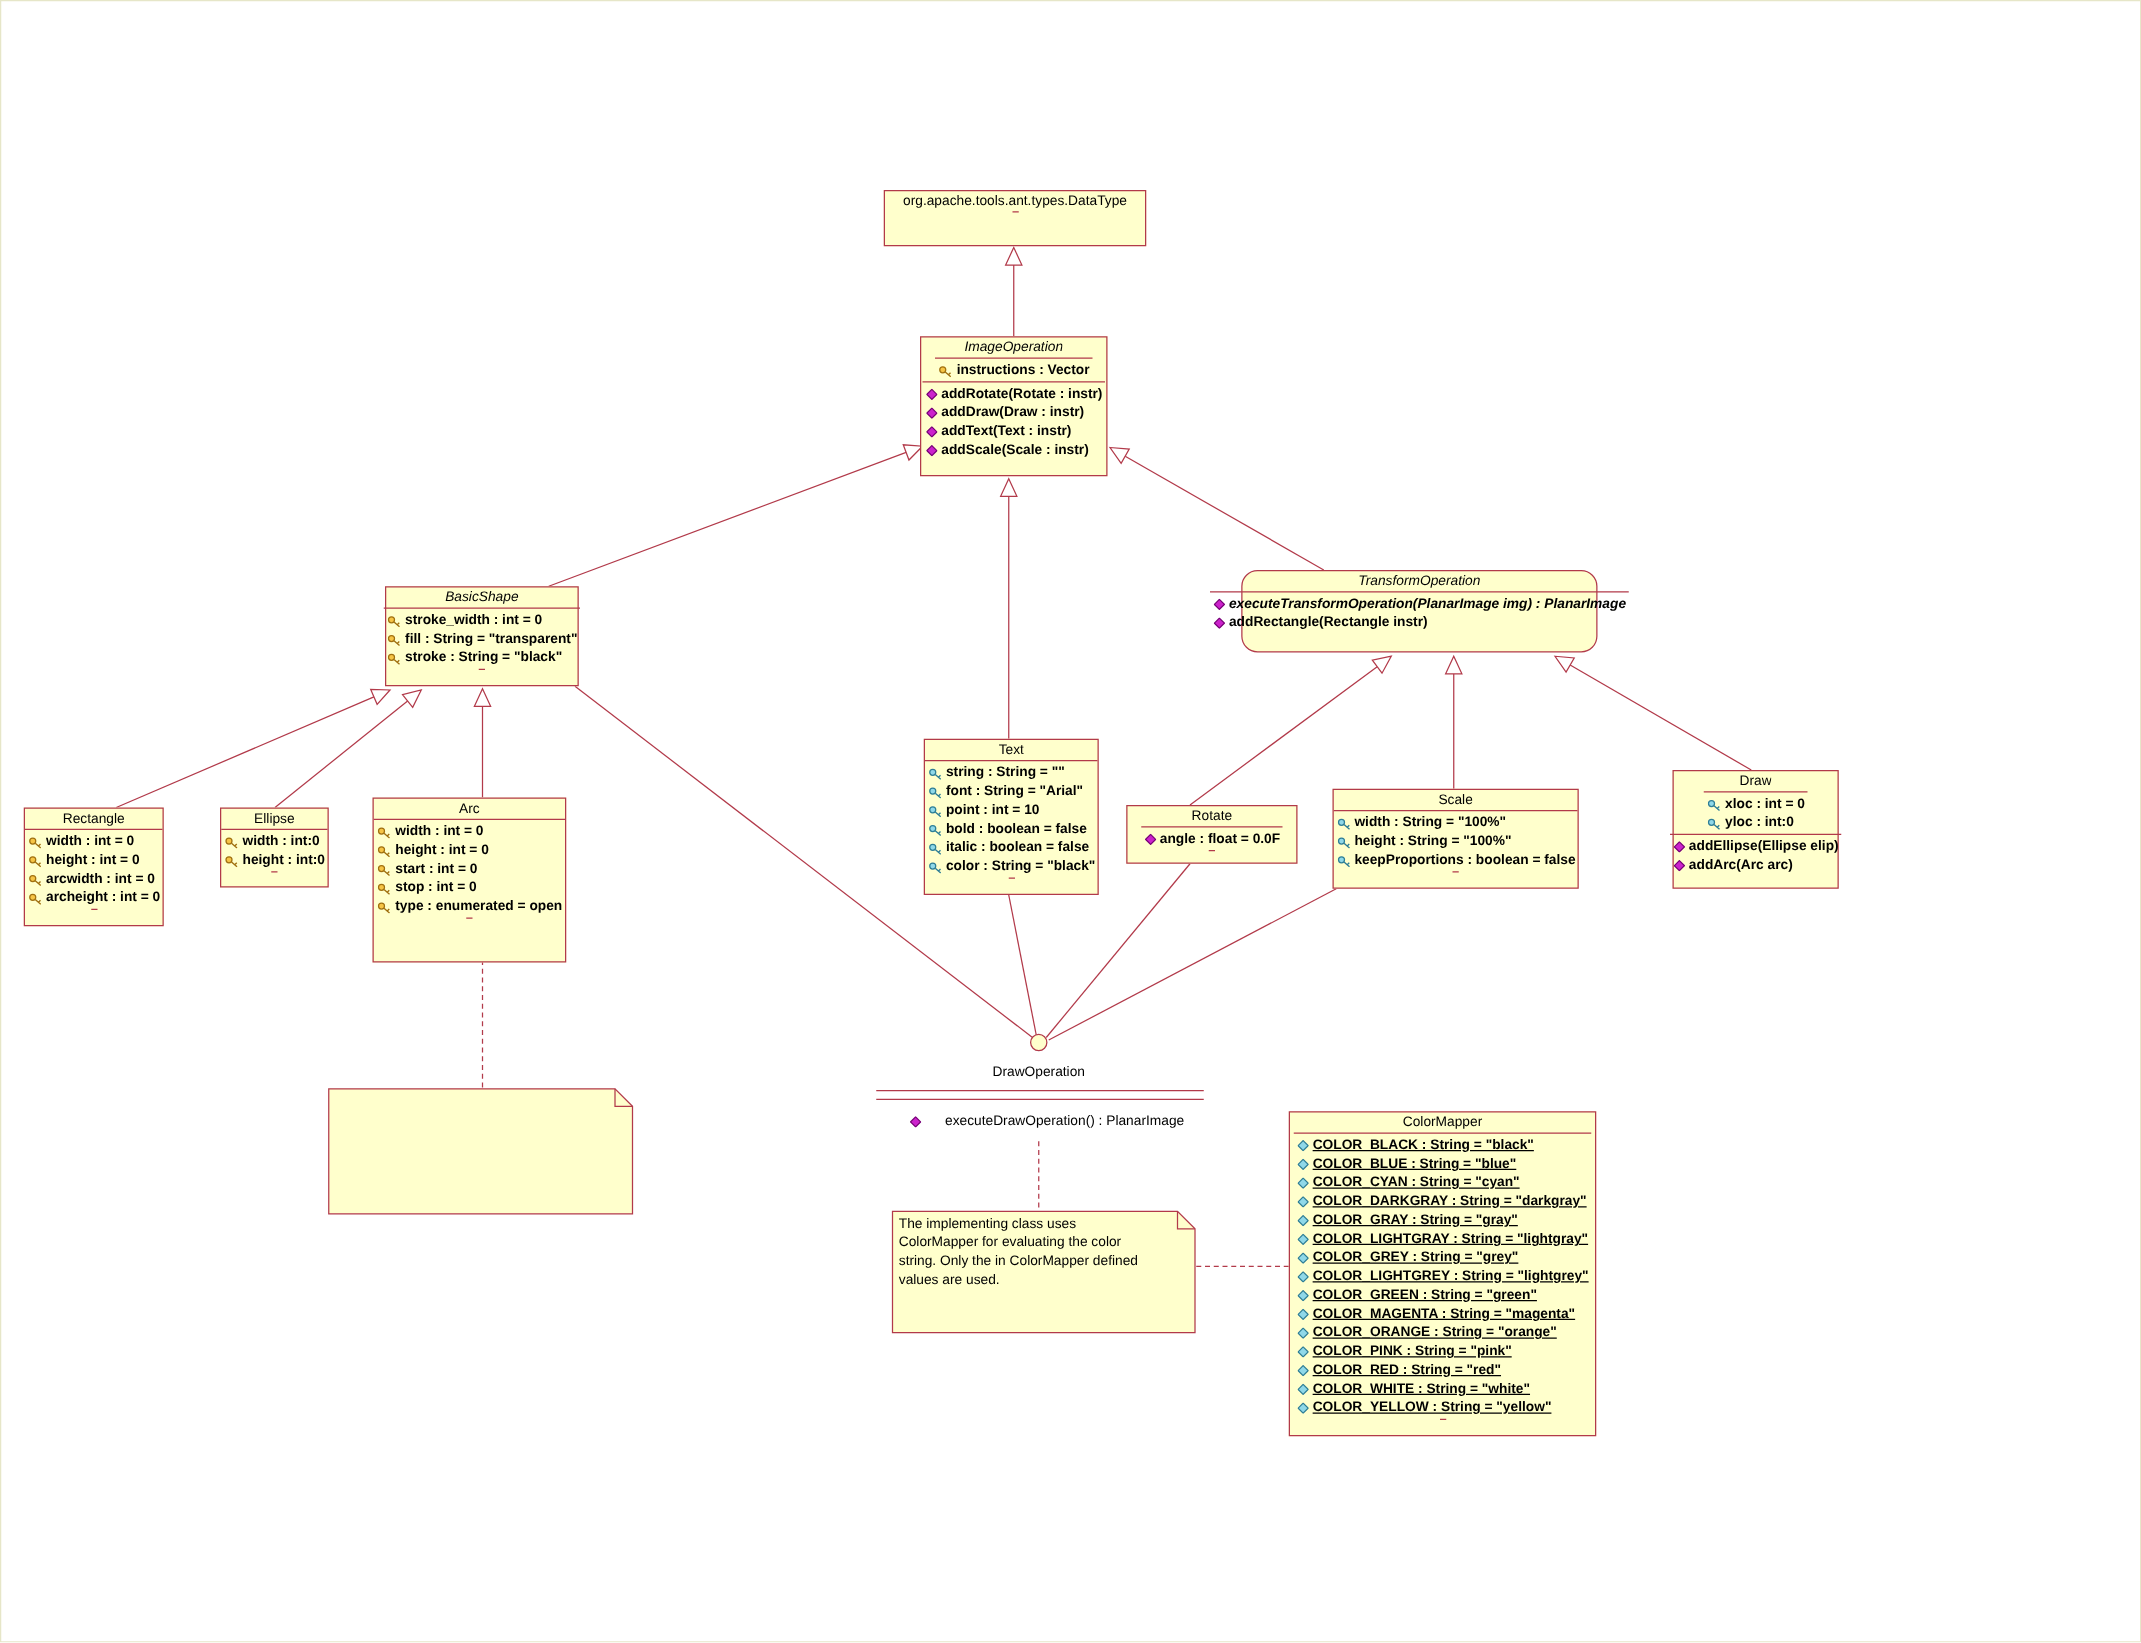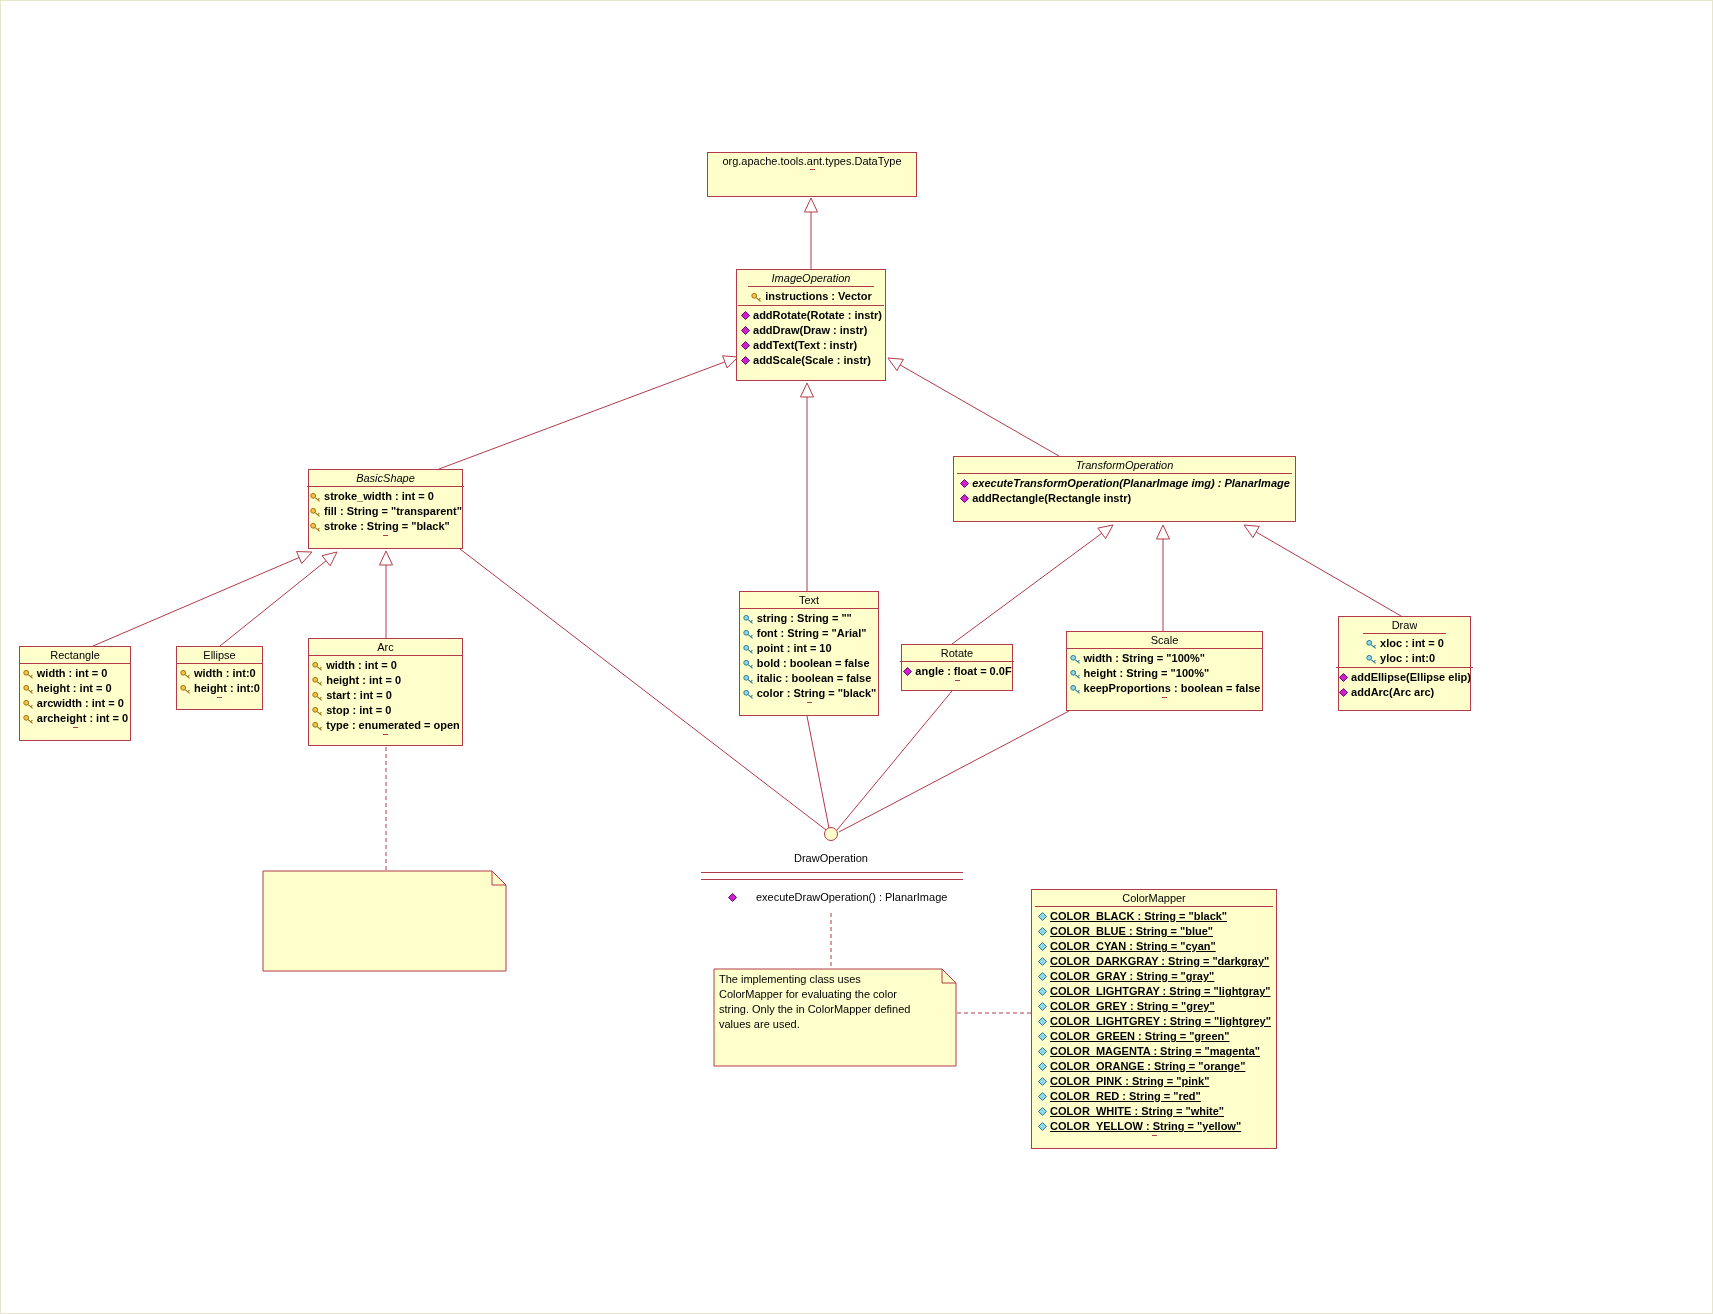--- a/index.html
+++ b/index.html
@@ -197,21 +197,21 @@
               <svg width="11" height="10" xmlns="http://www.w3.org/2000/svg">
                 <circle cx="3.2" cy="3.8" r="2.4" fill="#F6C445" stroke="#A07010"></circle>
                 <path d="M5.2 5.6 L9.6 9.4 M7.8 7.8 L9.4 6.2" stroke="#A07010" stroke-width="1.1" fill="none"></path>
               </svg>
             </span>
             <span>stroke : String = "black"</span>
           </div>
         </div>
         <div class="compartment"></div>
       </div>
-      <div class="class-box" style="left: 952px; top: 455px; width: 343px; height: 66px;">
+      <div class="class-box" style="left: 992px; top: 455px; width: 285px; height: 66px; border-radius: 13px;">
         <div class="class-title italic">TransformOperation</div>
         <div class="compartment">
           <div class="member-row">
             <span class="m-icon">
               <svg width="9" height="9" xmlns="http://www.w3.org/2000/svg">
                 <polygon points="4.5,0.5 8.5,4.5 4.5,8.5 0.5,4.5" fill="#CC22CC" stroke="#770077"></polygon>
               </svg>
             </span>
             <span class="i">executeTransformOperation(PlanarImage img) : PlanarImage</span>
           </div>
@@ -284,21 +284,21 @@
               <svg width="11" height="10" xmlns="http://www.w3.org/2000/svg">
                 <circle cx="3.2" cy="3.8" r="2.4" fill="#F6C445" stroke="#A07010"></circle>
                 <path d="M5.2 5.6 L9.6 9.4 M7.8 7.8 L9.4 6.2" stroke="#A07010" stroke-width="1.1" fill="none"></path>
               </svg>
             </span>
             <span>height : int:0</span>
           </div>
         </div>
         <div class="compartment"></div>
       </div>
-      <div class="class-box" style="left: 307px; top: 637px; width: 155px; height: 108px;">
+      <div class="class-box" style="left: 297px; top: 637px; width: 155px; height: 132px;">
         <div class="class-title">Arc</div>
         <div class="compartment">
           <div class="member-row">
             <span class="m-icon">
               <svg width="11" height="10" xmlns="http://www.w3.org/2000/svg">
                 <circle cx="3.2" cy="3.8" r="2.4" fill="#F6C445" stroke="#A07010"></circle>
                 <path d="M5.2 5.6 L9.6 9.4 M7.8 7.8 L9.4 6.2" stroke="#A07010" stroke-width="1.1" fill="none"></path>
               </svg>
             </span>
             <span>width : int = 0</span>
@@ -395,21 +395,21 @@
               <svg width="11" height="10" xmlns="http://www.w3.org/2000/svg">
                 <circle cx="3.2" cy="3.8" r="2.4" fill="#8FD8E8" stroke="#2E7E96"></circle>
                 <path d="M5.2 5.6 L9.6 9.4 M7.8 7.8 L9.4 6.2" stroke="#2E7E96" stroke-width="1.1" fill="none"></path>
               </svg>
             </span>
             <span>color : String = "black"</span>
           </div>
         </div>
         <div class="compartment"></div>
       </div>
-      <div class="class-box" style="left: 900px; top: 643px; width: 112px; height: 47px;">
+      <div class="class-box" style="left: 900px; top: 643px; width: 137px; height: 47px;">
         <div class="class-title">Rotate</div>
         <div class="compartment">
           <div class="member-row">
             <span class="m-icon">
               <svg width="9" height="9" xmlns="http://www.w3.org/2000/svg">
                 <polygon points="4.5,0.5 8.5,4.5 4.5,8.5 0.5,4.5" fill="#CC22CC" stroke="#770077"></polygon>
               </svg>
             </span>
             <span>angle : float = 0.0F</span>
           </div>

